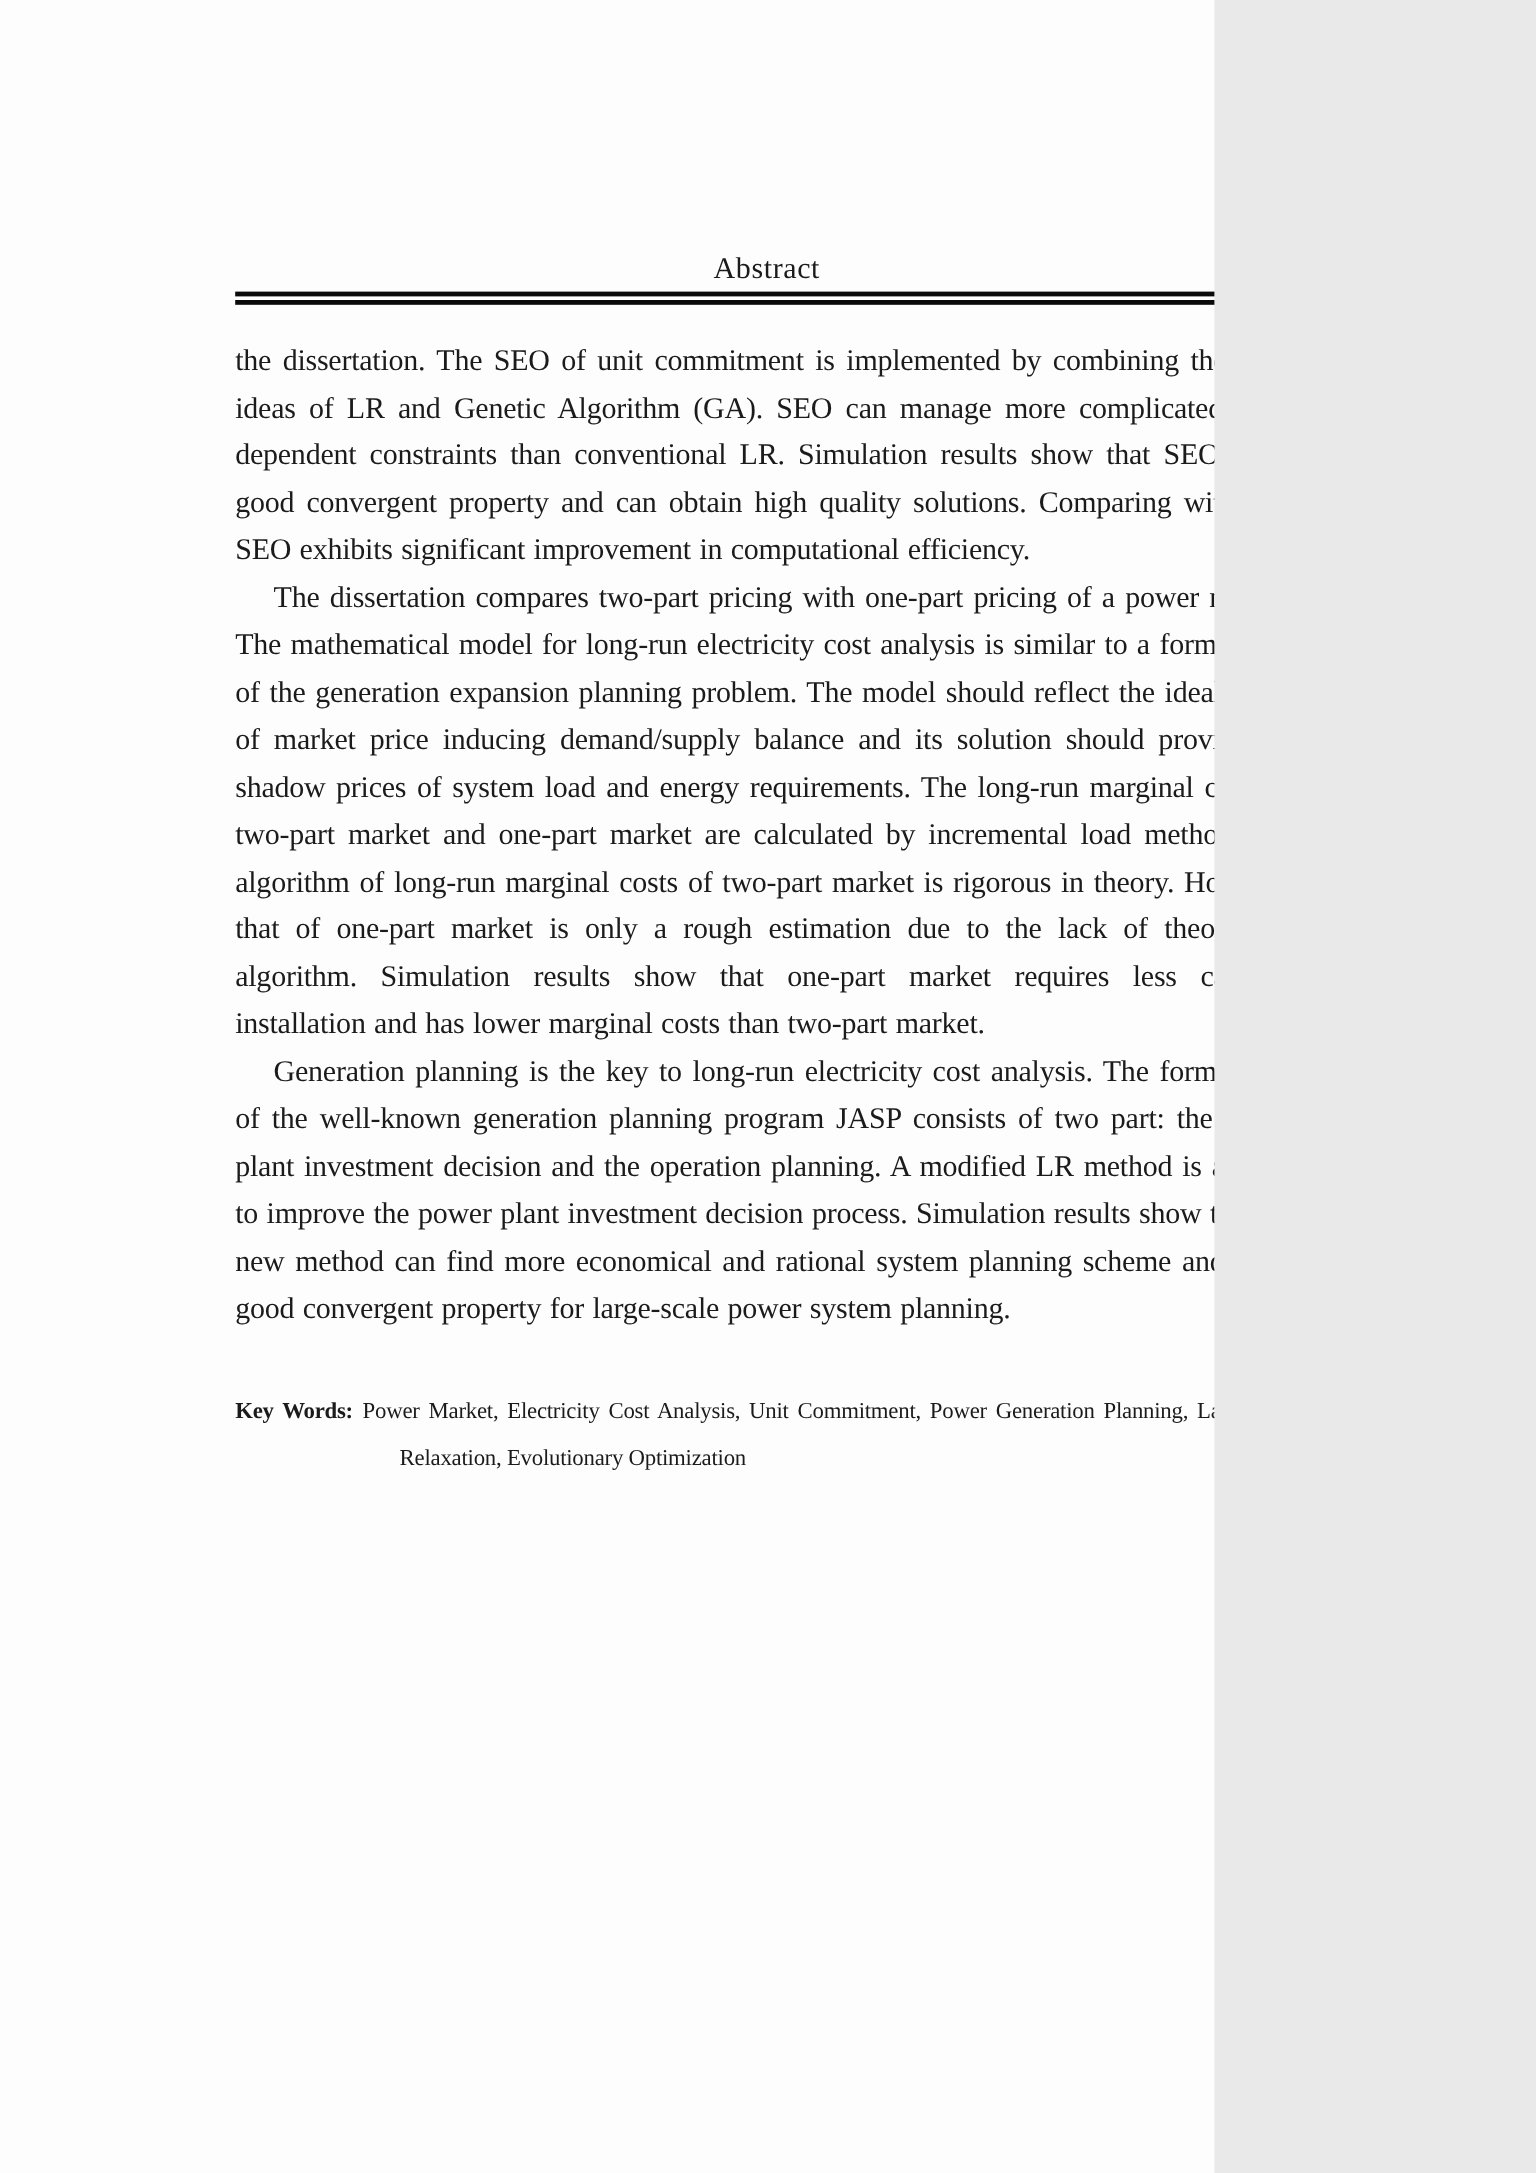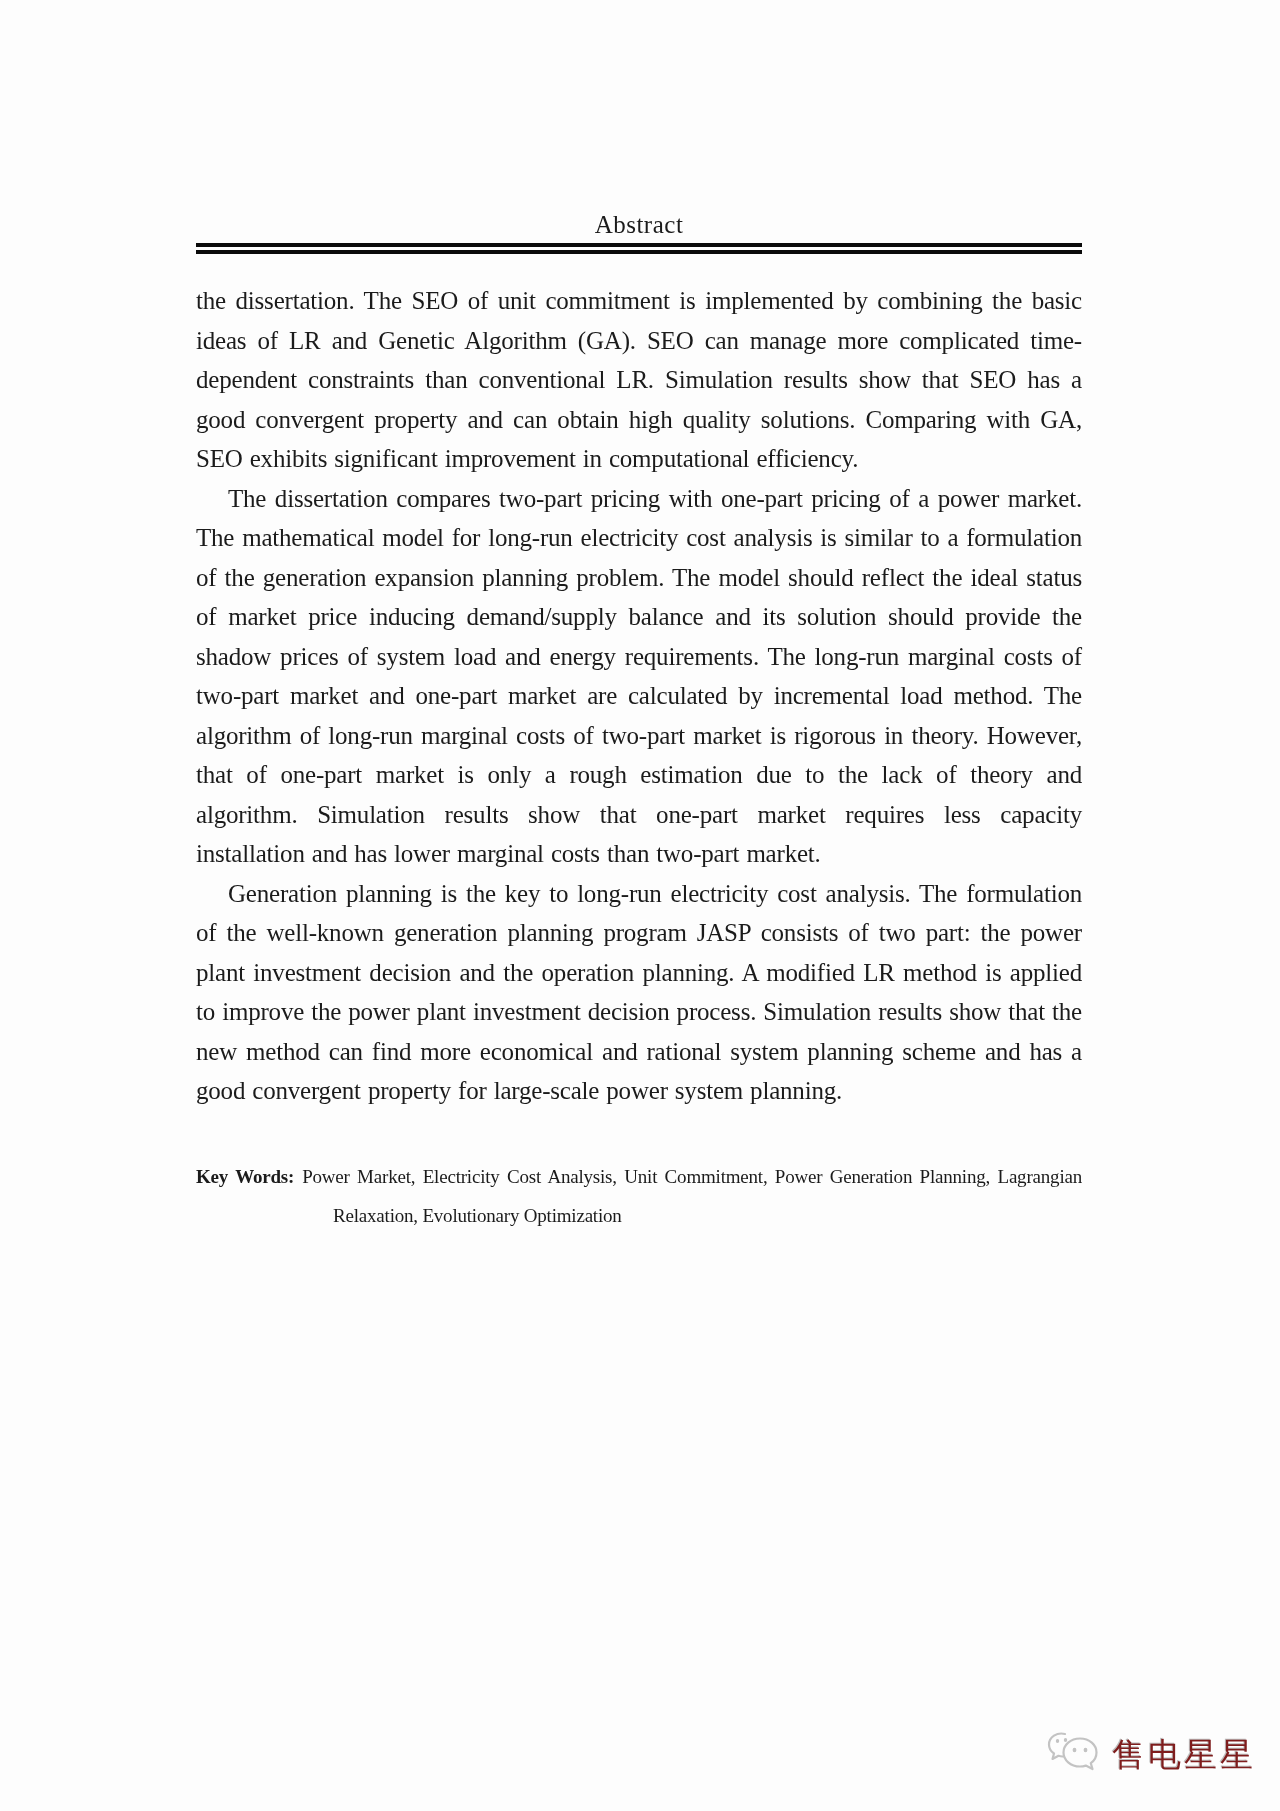--- a/index.html
+++ b/index.html
@@ -2,21 +2,21 @@
 <html><head>
 <meta charset="utf-8">
 <style>
   html, body {
     margin: 0;
     padding: 0;
     background: #e9e9e9;
   }
   .page {
     position: relative;
-    width: 1280px;
+    width: 1012px;
     height: 1811px;
     background: #fdfdfd;
     overflow: hidden;
     font-family: "Liberation Serif", "DejaVu Serif", serif;
     color: #1b1b1b;
   }
   .content {
     position: absolute;
     left: 196px;
     top: 212px;

